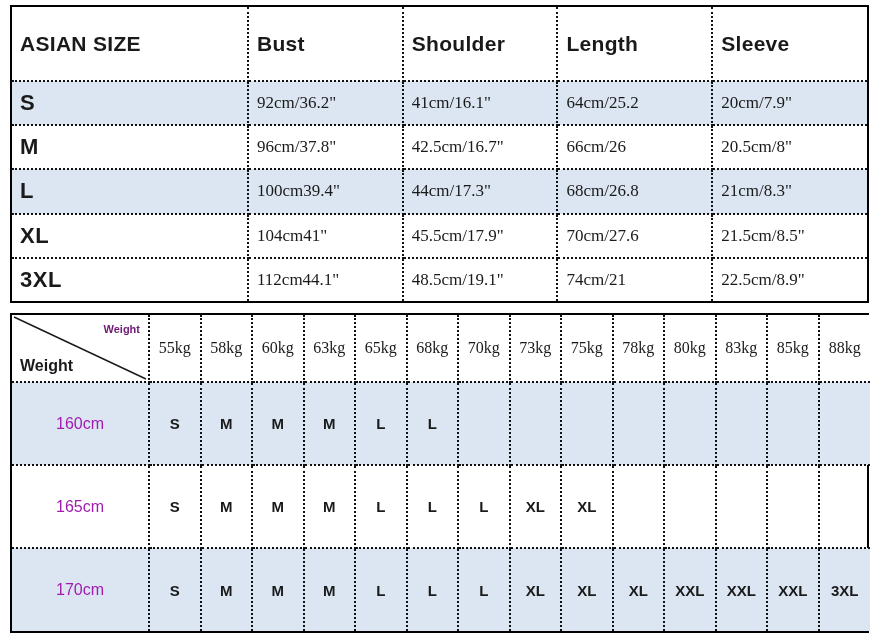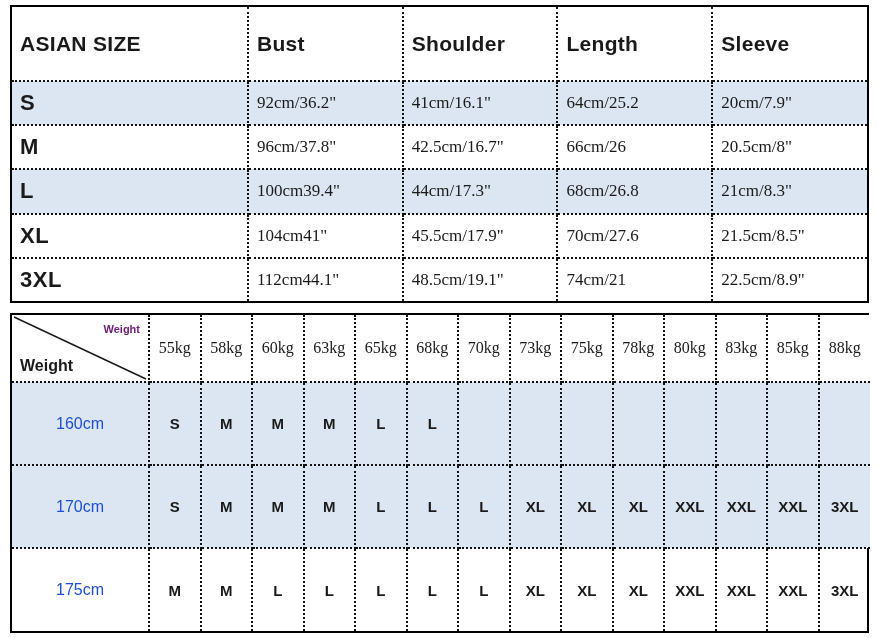--- a/index.html
+++ b/index.html
@@ -150,21 +150,21 @@
     font-weight: normal;
     font-family: "Liberation Serif", serif;
     color: #1a1a1a;
     background: #ffffff;
   }
   .ft-row { height: 31px; }
   .ft-row.shaded td { background: #dce6f2; }
   .ft-row td.hcell {
     font-size: 16px;
     font-family: "Liberation Sans", sans-serif;
-    color: #1d4ed8;
+    color: #a21caf;
   }
   .ft-row td.scell {
     font-size: 15px;
     font-family: "Liberation Sans", sans-serif;
     font-weight: 600;
     color: #1a1a1a;
   }
 </style>
 </head>
 <body>
@@ -273,51 +273,51 @@
           <td class="scell">L</td>
           <td class="scell"></td>
           <td class="scell"></td>
           <td class="scell"></td>
           <td class="scell"></td>
           <td class="scell"></td>
           <td class="scell"></td>
           <td class="scell"></td>
           <td class="scell"></td>
         </tr>
+        <tr class="ft-row">
+          <td class="hcell">165cm</td>
+          <td class="scell">S</td>
+          <td class="scell">M</td>
+          <td class="scell">M</td>
+          <td class="scell">M</td>
+          <td class="scell">L</td>
+          <td class="scell">L</td>
+          <td class="scell">L</td>
+          <td class="scell">XL</td>
+          <td class="scell">XL</td>
+          <td class="scell"></td>
+          <td class="scell"></td>
+          <td class="scell"></td>
+          <td class="scell"></td>
+          <td class="scell"></td>
+        </tr>
         <tr class="ft-row shaded">
           <td class="hcell">170cm</td>
           <td class="scell">S</td>
           <td class="scell">M</td>
           <td class="scell">M</td>
           <td class="scell">M</td>
           <td class="scell">L</td>
           <td class="scell">L</td>
           <td class="scell">L</td>
           <td class="scell">XL</td>
           <td class="scell">XL</td>
           <td class="scell">XL</td>
           <td class="scell">XXL</td>
           <td class="scell">XXL</td>
           <td class="scell">XXL</td>
           <td class="scell">3XL</td>
         </tr>
-        <tr class="ft-row">
-          <td class="hcell">175cm</td>
-          <td class="scell">M</td>
-          <td class="scell">M</td>
-          <td class="scell">L</td>
-          <td class="scell">L</td>
-          <td class="scell">L</td>
-          <td class="scell">L</td>
-          <td class="scell">L</td>
-          <td class="scell">XL</td>
-          <td class="scell">XL</td>
-          <td class="scell">XL</td>
-          <td class="scell">XXL</td>
-          <td class="scell">XXL</td>
-          <td class="scell">XXL</td>
-          <td class="scell">3XL</td>
-        </tr>
       </tbody>
     </table>
   </div>
 
 </div>
 
 </body></html>

